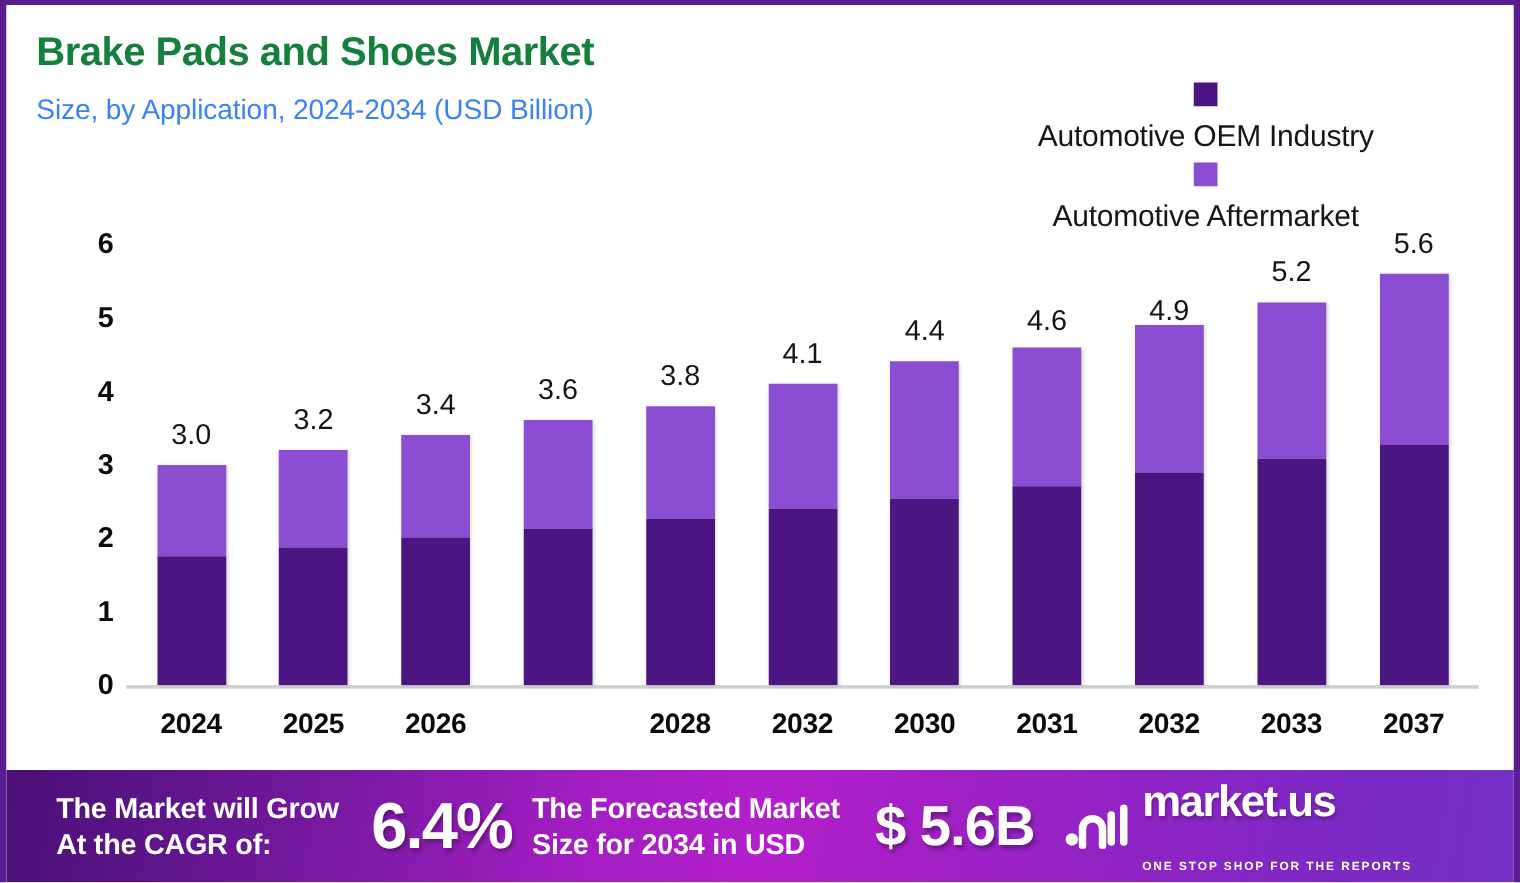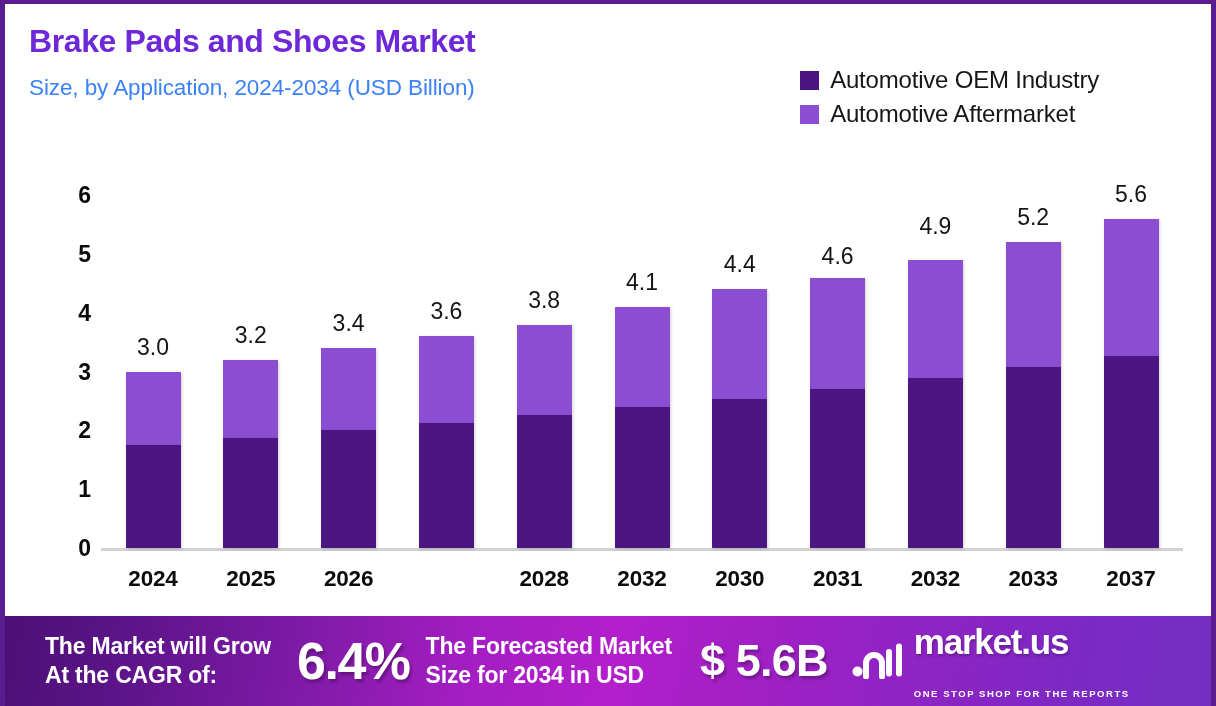--- a/index.html
+++ b/index.html
@@ -26,21 +26,21 @@
   
   #header {
     position: absolute;
     left: 24px;
     top: 20px;
     width: 700px;
   }
   #chart-title {
     font-size: 32px;
     font-weight: bold;
-    color: #6d28d9;
+    color: #15803d;
     letter-spacing: -0.4px;
     line-height: 1.1;
     white-space: nowrap;
   }
   #chart-subtitle {
     margin-top: 16px;
     font-size: 22.5px;
     font-weight: 400;
     color: #3b82f6;
     letter-spacing: -0.1px;
@@ -53,20 +53,21 @@
     right: 112px;
     top: 62px;
     display: flex;
     flex-direction: column;
     gap: 6px;
   }
   .legend-row {
     display: flex;
     align-items: center;
     gap: 11px;
+    flex-direction: column;
   }
   .legend-swatch {
     width: 19px;
     height: 19px;
     flex: none;
     display: block;
   }
   .legend-label {
     font-size: 24px;
     color: #161619;
@@ -288,21 +289,21 @@
         </div>
         <div class="bar-group" style="left: 805.1px; top: 0px; width: 55px; height: 606px;">
           <div class="bar-seg" style="top: 273.52px; height: 111.132px; background: rgb(139, 78, 210);"></div>
           <div class="bar-seg" style="top: 384.652px; height: 159.348px; background: rgb(75, 22, 130);"></div>
           <div class="bar-total-label" style="top: 239px;">4.6</div>
           <div class="x-tick" style="top: 562px;">2031</div>
         </div>
         <div class="bar-group" style="left: 902.9px; top: 0px; width: 55px; height: 606px;">
           <div class="bar-seg" style="top: 255.88px; height: 118.188px; background: rgb(139, 78, 210);"></div>
           <div class="bar-seg" style="top: 374.068px; height: 169.932px; background: rgb(75, 22, 130);"></div>
-          <div class="bar-total-label" style="top: 209px;">4.9</div>
+          <div class="bar-total-label" style="top: 231px;">4.9</div>
           <div class="x-tick" style="top: 562px;">2032</div>
         </div>
         <div class="bar-group" style="left: 1000.7px; top: 0px; width: 55px; height: 606px;">
           <div class="bar-seg" style="top: 238.24px; height: 125.244px; background: rgb(139, 78, 210);"></div>
           <div class="bar-seg" style="top: 363.484px; height: 180.516px; background: rgb(75, 22, 130);"></div>
           <div class="bar-total-label" style="top: 200.24px;">5.2</div>
           <div class="x-tick" style="top: 562px;">2033</div>
         </div>
         <div class="bar-group" style="left: 1098.5px; top: 0px; width: 55px; height: 606px;">
           <div class="bar-seg" style="top: 214.72px; height: 137.592px; background: rgb(139, 78, 210);"></div>

